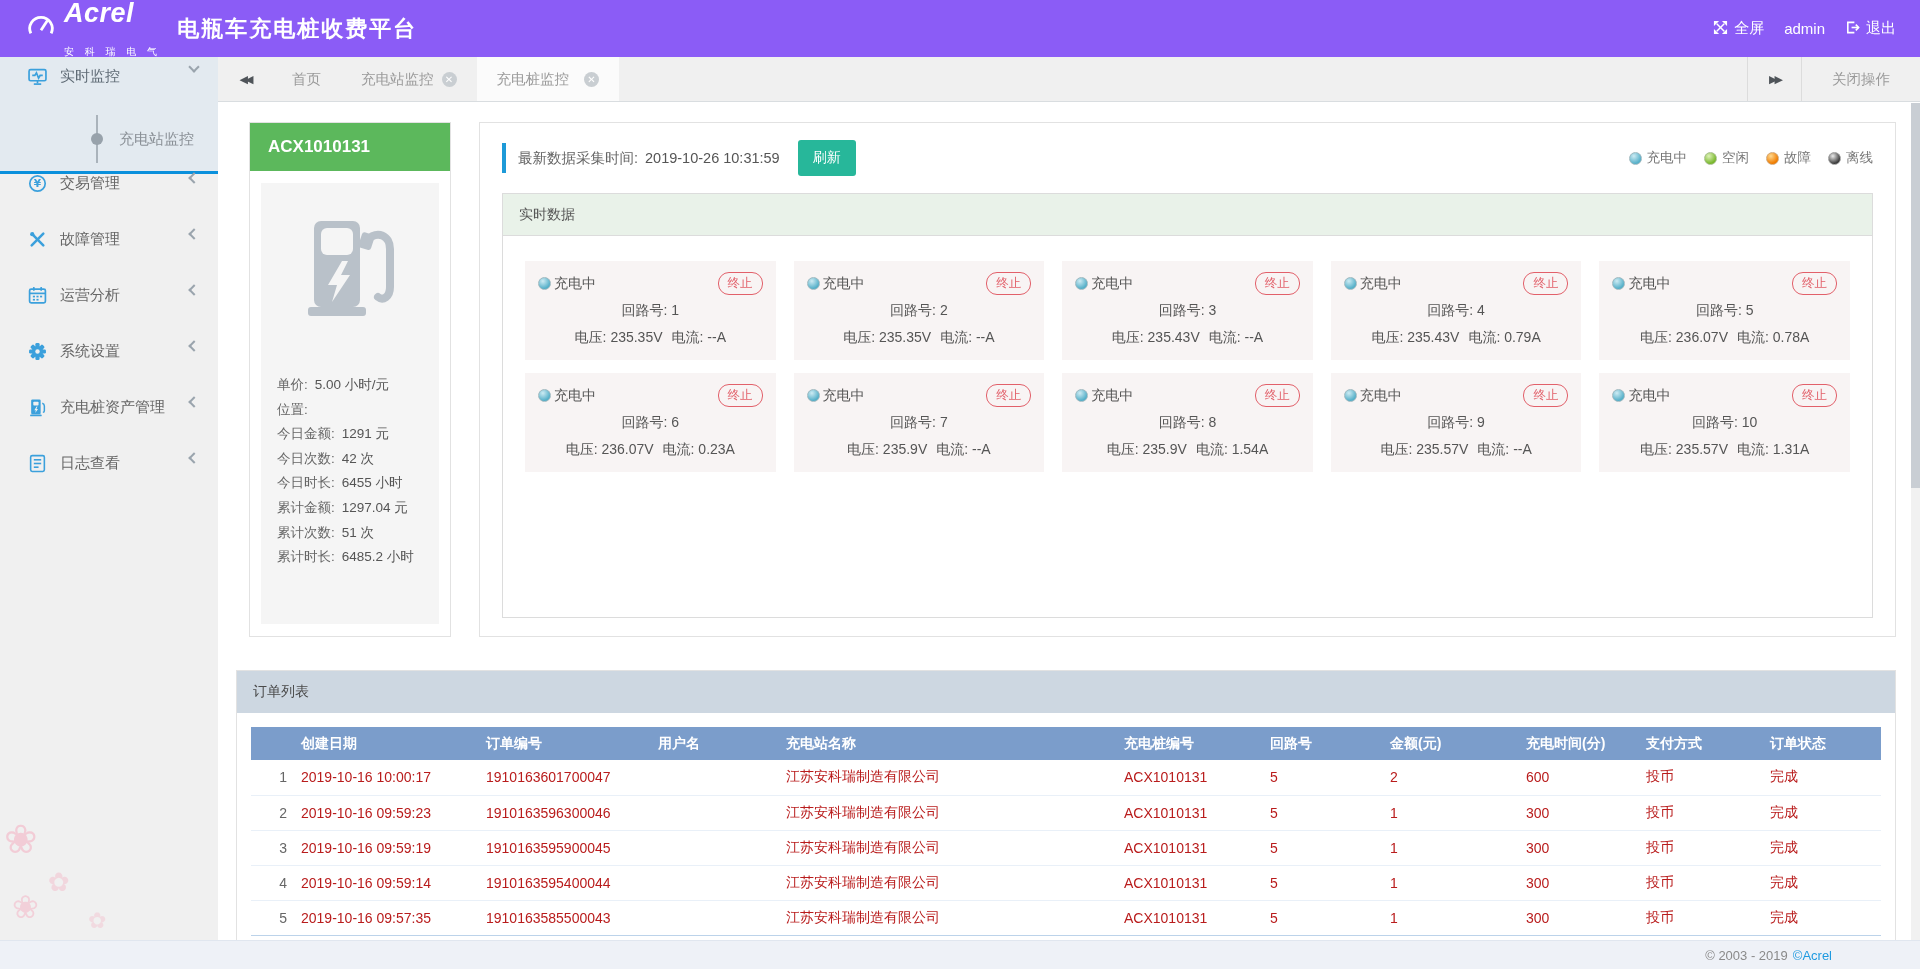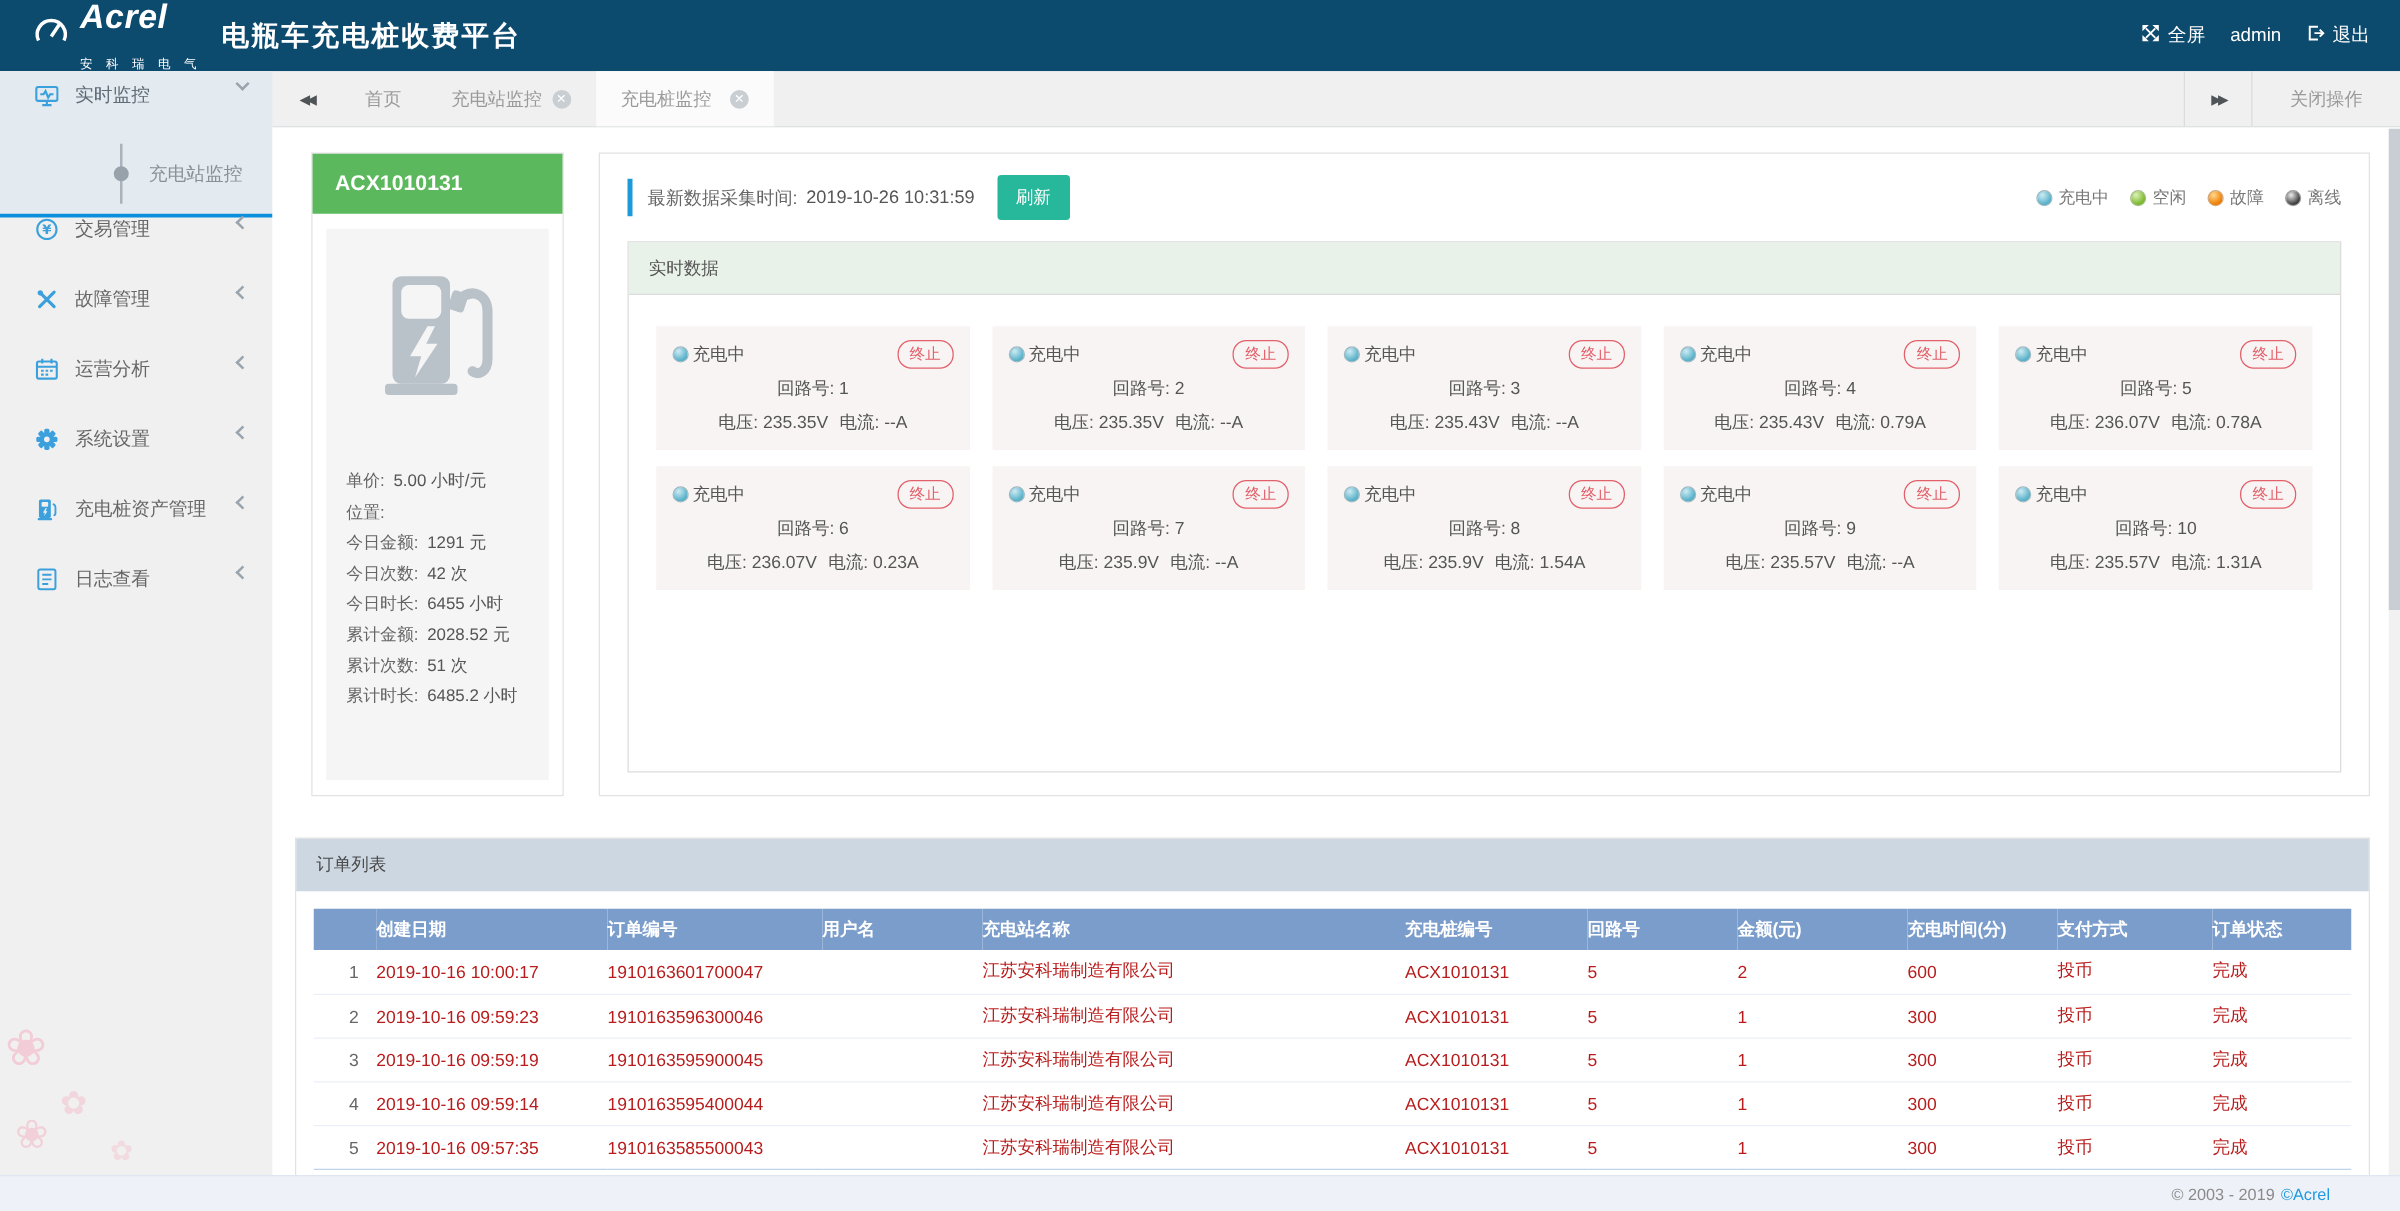--- a/index.html
+++ b/index.html
@@ -2,21 +2,21 @@
 <html><head>
 <meta charset="utf-8">
 <style>
   * { box-sizing: border-box; }
   html,body { margin:0; padding:0; }
   body {
     width:1920px; height:969px; overflow:hidden; background:#fff;
     font-family:"Liberation Sans","DejaVu Sans",sans-serif; color:#666;
   }
   
-  .topbar { height:57px; background:#0c4a6e; display:flex; align-items:center; color:#fff; }
+  .topbar { height:57px; background:#8b5cf6; display:flex; align-items:center; color:#fff; }
   .logo { margin-left:26px; display:flex; align-items:center; gap:8px; }
   .logo-text { line-height:1; }
   .logo-acrel { font-size:27px; font-weight:bold; font-style:italic; letter-spacing:.5px; }
   .logo-sub { font-size:10px; letter-spacing:4px; margin-top:20px; white-space:nowrap; }
   .app-title { font-size:22px; font-weight:bold; margin-left:16px; letter-spacing:2px; }
   .topbar-right { margin-left:auto; margin-right:24px; display:flex; align-items:center; gap:20px; font-size:15px; }
   .tb-item { display:flex; align-items:center; gap:6px; cursor:pointer; }
   
   .main-wrap { display:flex; height:883px; }
   
@@ -81,21 +81,21 @@
   
   .orders-panel { margin-top:33px; border:1px solid #e2e2e2; background:#fff; }
   .orders-head { height:42px; line-height:41px; background:#cdd7e1; padding-left:16px; font-size:14px; color:#4a4a4a; }
   .orders-body { padding:14px; }
   table { width:100%; border-collapse:collapse; table-layout:fixed; }
   thead th { background:#7b9dcb; color:#fff; font-size:14px; font-weight:bold; text-align:left; height:33px; padding:0; }
   tbody td { font-size:14px; color:#b91c1c; height:35px; padding:0; border-bottom:1px solid #e9f0f8; white-space:nowrap; overflow:hidden; }
   tbody tr:last-child td { border-bottom:1px solid #bcd3ea; }
   td.seq { text-align:right; padding-right:14px; color:#666; }
   
-  .footer { height:29px; background:#eef1f7; border-top:1px solid #e0e6ef; display:flex; align-items:center; justify-content:flex-end; padding-right:56px; font-size:13px; color:#8a8a8a; }
+  .footer { height:29px; background:#eef1f7; border-top:1px solid #e0e6ef; display:flex; align-items:center; justify-content:flex-end; padding-right:88px; font-size:13px; color:#8a8a8a; }
   .footer .brand { color:#1f9ae0; margin-left:5px; }
   
   .v-scroll { position:absolute; right:0; top:103px; width:9px; height:837px; background:#f1f1f1; }
   .v-thumb { width:9px; height:385px; background:#c9ced4; cursor:pointer; }
 </style>
 </head>
 <body>
 
 <header class="topbar">
   <div class="logo">
@@ -288,21 +288,21 @@
                 <rect x="8" y="88" width="58" height="9" rx="3" fill="#b9c1c9"></rect>
                 <path d="M66,22 c12,-12 24,-5 24,8 v38 c0,10 -7,14 -12,10" fill="none" stroke="#b9c1c9" stroke-width="8" stroke-linecap="round"></path>
                 <rect x="60" y="14" width="13" height="16" rx="3" fill="#b9c1c9" transform="rotate(18 66 22)"></rect>
               </svg>
               <div class="stats">
                 <div class="stat-row"><span>单价:</span><span class="v">5.00 小时/元</span></div>
                 <div class="stat-row"><span>位置:</span><span class="v"></span></div>
                 <div class="stat-row"><span>今日金额:</span><span class="v">1291 元</span></div>
                 <div class="stat-row"><span>今日次数:</span><span class="v">42 次</span></div>
                 <div class="stat-row"><span>今日时长:</span><span class="v">6455 小时</span></div>
-                <div class="stat-row"><span>累计金额:</span><span class="v">2028.52 元</span></div>
+                <div class="stat-row"><span>累计金额:</span><span class="v">1297.04 元</span></div>
                 <div class="stat-row"><span>累计次数:</span><span class="v">51 次</span></div>
                 <div class="stat-row"><span>累计时长:</span><span class="v">6485.2 小时</span></div>
               </div>
             </div>
           </div>
         </section>
 
         <section class="monitor-panel">
           <div class="monitor-top">
             <span class="cap-bar"></span>

